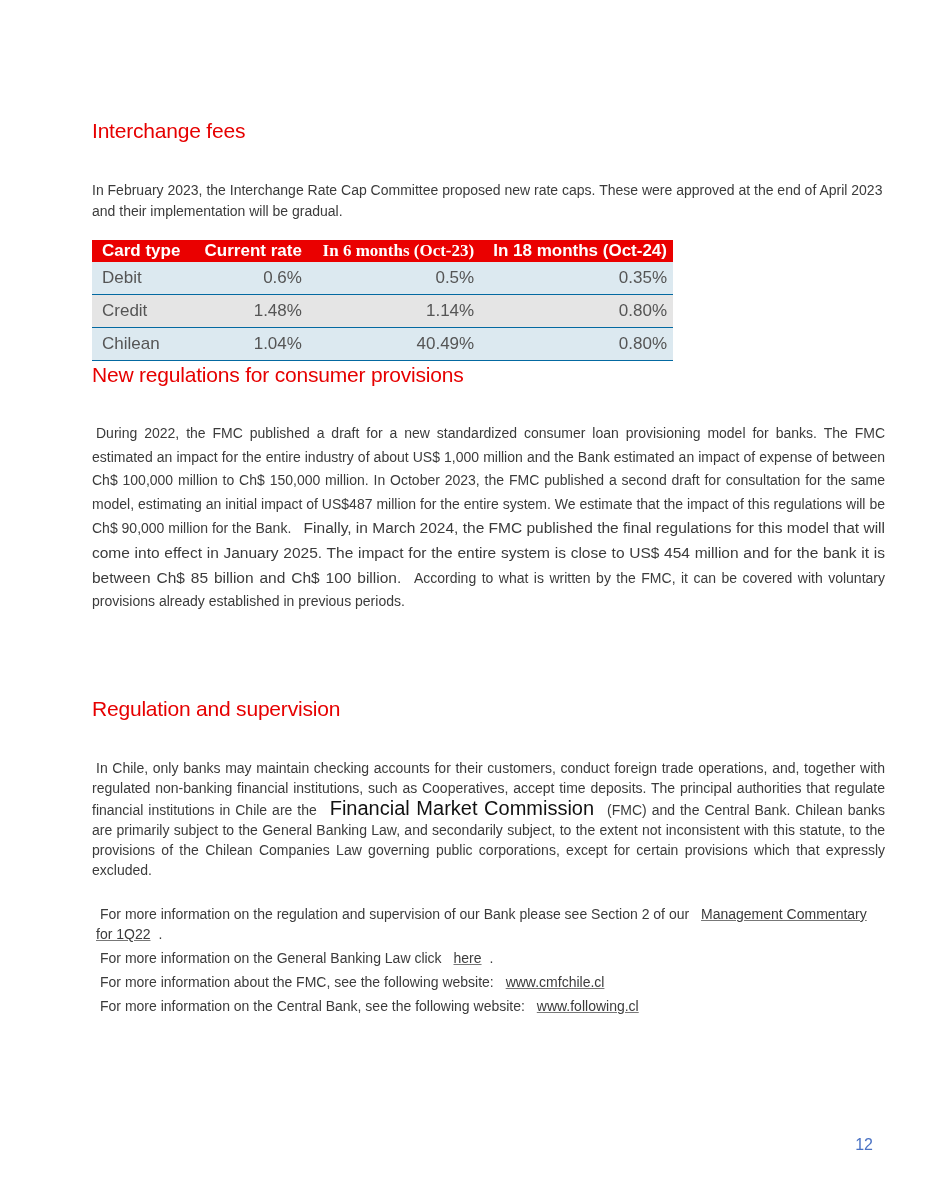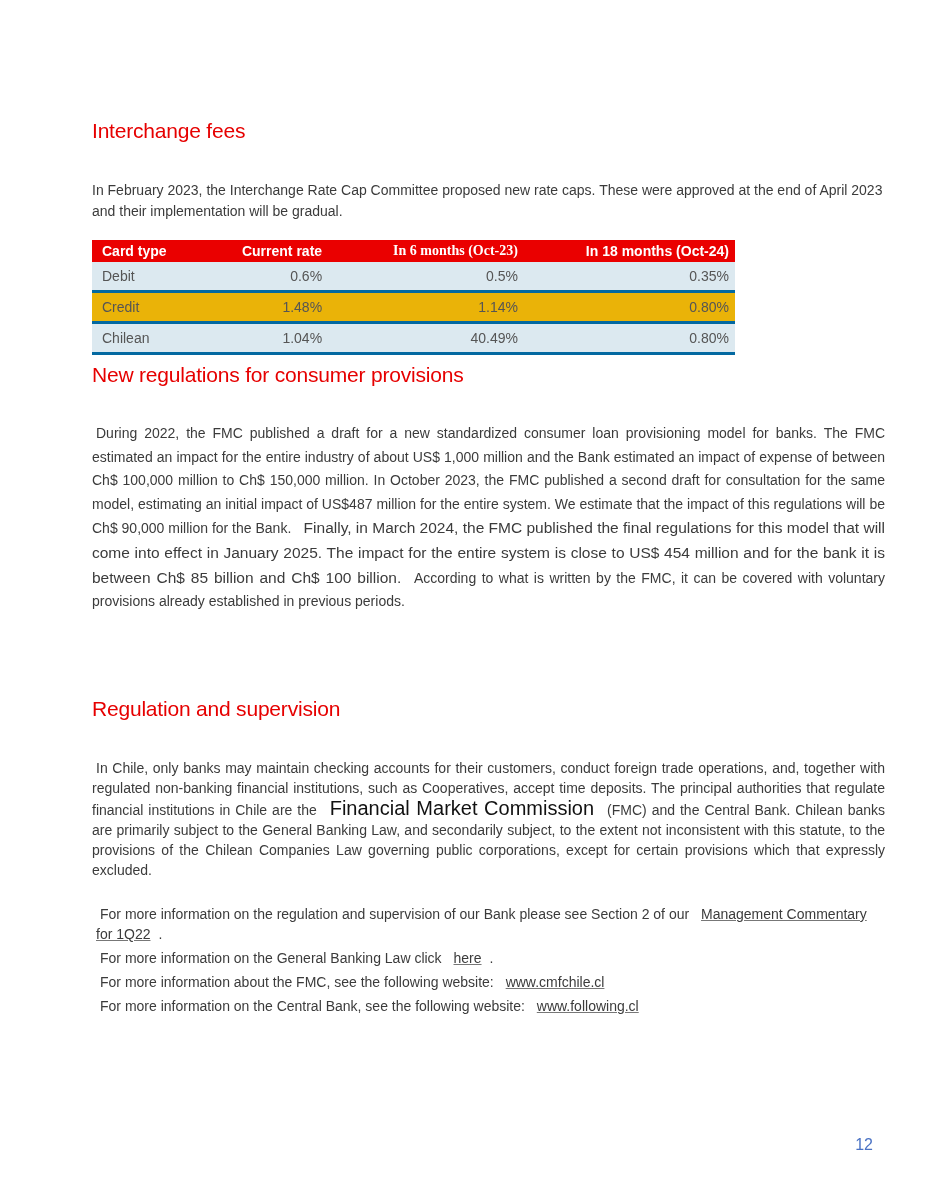--- a/index.html
+++ b/index.html
@@ -29,37 +29,37 @@
     }
     .just { text-align: justify; }
     .p2 { line-height: 23.6px; }
     .p3 { line-height: 20px; }
     .big { font-size: 15.5px; }
     .dark { color: #111; font-size: 20px; }
     a, .link { color: #3b3b3b; text-decoration: underline; text-decoration-color: #777; }
 
     table.rates {
       position: absolute; left: 0; top: 224px;
-      width: 643px;
+      width: 581px;
       border-collapse: collapse;
       font-family: "Liberation Sans", sans-serif;
-      font-size: 14px;
+      font-size: 17px;
     }
     table.rates th {
       background: #ea0000; color: #fff; font-weight: bold;
       height: 22px; padding: 0 6px; text-align: right; white-space: nowrap;
     }
     table.rates th:first-child { text-align: left; padding-left: 10px; }
     table.rates td {
       height: 22px; padding: 6px 6px; text-align: right; color: #555;
-      border-bottom: 3px solid #0369a1;
+      border-bottom: 1px solid #0369a1;
     }
     table.rates td:first-child { text-align: left; padding-left: 10px; }
     table.rates tr.r0 td, table.rates tr.r2 td { background: #dce9f0; }
-    table.rates tr.r1 td { background: #eab308; }
+    table.rates tr.r1 td { background: #e5e5e5; }
 
     .pagenum {
       position: absolute; right: 58px; top: 1124px;
       color: #4a72c4; font-family: "Liberation Sans", sans-serif; font-size: 16px;
     }
   </style>
 </head>
 <body>
 
 <div class="page">

